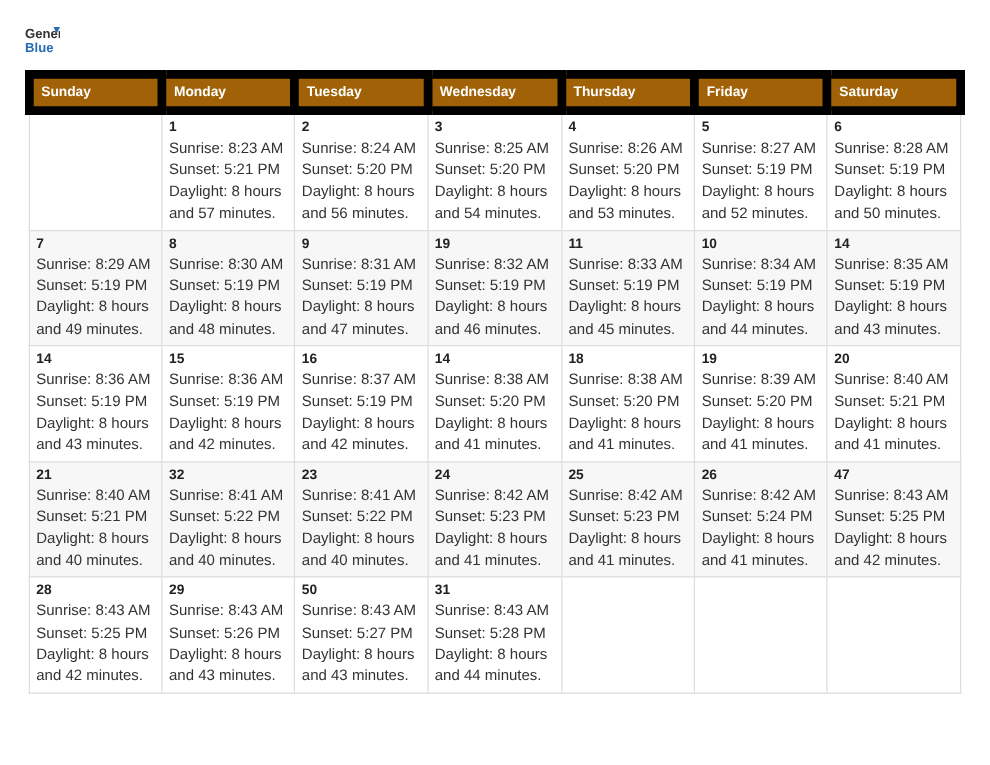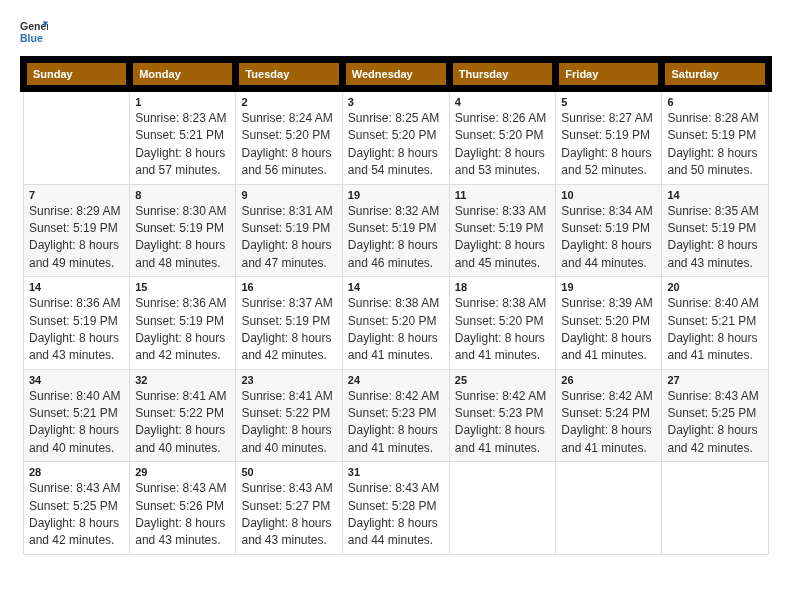--- a/index.html
+++ b/index.html
@@ -200,21 +200,21 @@
             <span class="day-num">19</span>
             <div class="day-info">Sunrise: 8:39 AM<br>Sunset: 5:20 PM<br>Daylight: 8 hours<br>and 41 minutes.</div>
           </td>
           <td>
             <span class="day-num">20</span>
             <div class="day-info">Sunrise: 8:40 AM<br>Sunset: 5:21 PM<br>Daylight: 8 hours<br>and 41 minutes.</div>
           </td>
         </tr>
         <tr>
           <td>
-            <span class="day-num">34</span>
+            <span class="day-num">21</span>
             <div class="day-info">Sunrise: 8:40 AM<br>Sunset: 5:21 PM<br>Daylight: 8 hours<br>and 40 minutes.</div>
           </td>
           <td>
             <span class="day-num">32</span>
             <div class="day-info">Sunrise: 8:41 AM<br>Sunset: 5:22 PM<br>Daylight: 8 hours<br>and 40 minutes.</div>
           </td>
           <td>
             <span class="day-num">23</span>
             <div class="day-info">Sunrise: 8:41 AM<br>Sunset: 5:22 PM<br>Daylight: 8 hours<br>and 40 minutes.</div>
           </td>
@@ -224,21 +224,21 @@
           </td>
           <td>
             <span class="day-num">25</span>
             <div class="day-info">Sunrise: 8:42 AM<br>Sunset: 5:23 PM<br>Daylight: 8 hours<br>and 41 minutes.</div>
           </td>
           <td>
             <span class="day-num">26</span>
             <div class="day-info">Sunrise: 8:42 AM<br>Sunset: 5:24 PM<br>Daylight: 8 hours<br>and 41 minutes.</div>
           </td>
           <td>
-            <span class="day-num">27</span>
+            <span class="day-num">47</span>
             <div class="day-info">Sunrise: 8:43 AM<br>Sunset: 5:25 PM<br>Daylight: 8 hours<br>and 42 minutes.</div>
           </td>
         </tr>
         <tr class="last-row">
           <td>
             <span class="day-num">28</span>
             <div class="day-info">Sunrise: 8:43 AM<br>Sunset: 5:25 PM<br>Daylight: 8 hours<br>and 42 minutes.</div>
           </td>
           <td>
             <span class="day-num">29</span>

